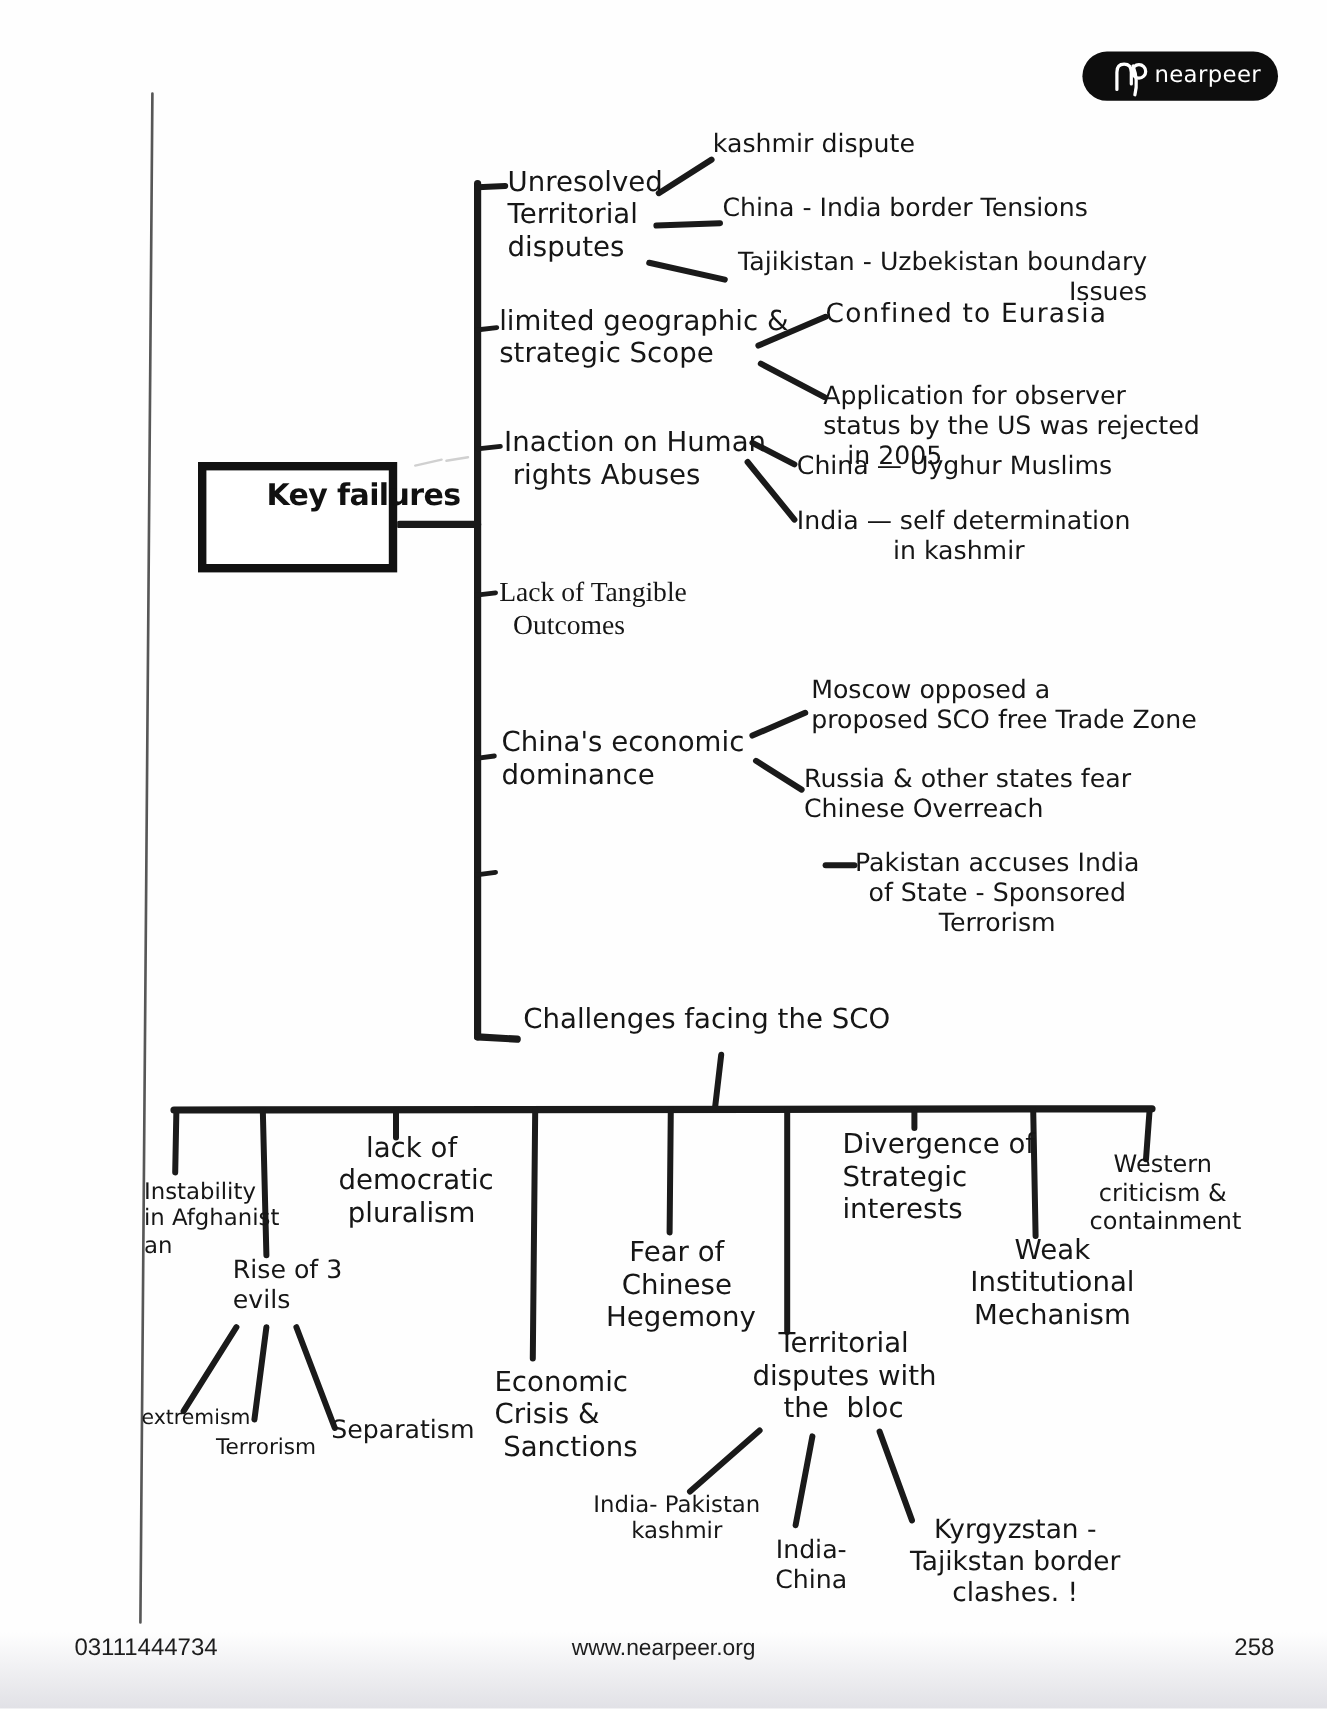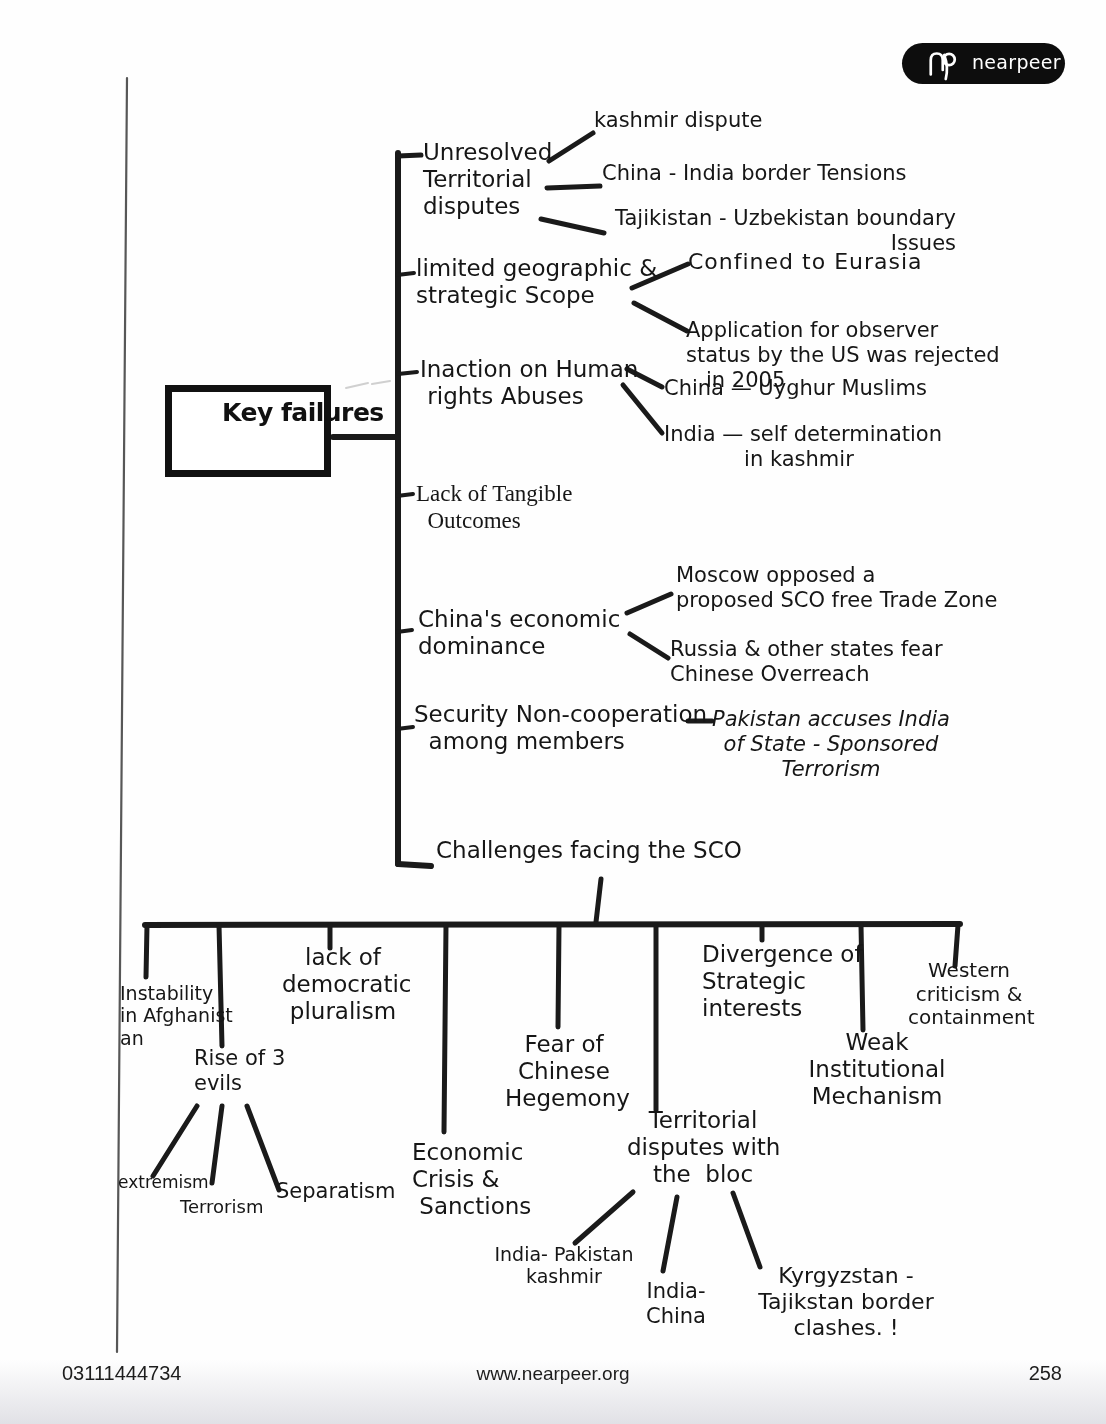--- a/index.html
+++ b/index.html
@@ -32,21 +32,21 @@
   .b2c0{left:688px;top:249px;font-size:22px;letter-spacing:1px;}
   .b2c1{left:686px;top:318px;font-size:21px;}
   .b3l{left:420px;top:356px;font-size:23px;}
   .b3c0{left:664px;top:376px;font-size:21px;}
   .b3c1{left:664px;top:422px;font-size:21px;}
   .b4l{left:416px;top:480px;font-size:23px;font-family:Liberation Serif, serif;}
   .b5l{left:418px;top:606px;font-size:23px;}
   .b5c0{left:676px;top:563px;font-size:21px;}
   .b5c1{left:670px;top:637px;font-size:21px;}
   .b6l{left:414px;top:701px;font-size:23px;}
-  .b6c0{left:710px;top:707px;font-size:21px;width:242px;font-style:italic;}
+  .b6c0{left:710px;top:707px;font-size:21px;width:242px;}
   .b7l{left:436px;top:837px;font-size:23px;}
   
   .n0{left:120px;top:982px;font-size:19px;}
   .n1{left:194px;top:1046px;font-size:21px;}
   .n1c0{left:118px;top:1172px;font-size:17px;}
   .n1c1{left:180px;top:1196px;font-size:18px;}
   .n1c2{left:276px;top:1179px;font-size:21px;}
   .n2{left:282px;top:944px;font-size:23px;width:122px;}
   .n3{left:412px;top:1139px;font-size:23px;}
   .n4{left:505px;top:1031px;font-size:23px;width:118px;}
@@ -58,21 +58,21 @@
   .n7{left:798px;top:1029px;font-size:23px;width:158px;}
   .n8{left:908px;top:959px;font-size:20px;width:122px;}
   
   .logo-pill{
     position:absolute;left:902px;top:43px;width:163px;height:41px;border-radius:21px;
     background:#0d0d0d;display:flex;align-items:center;
   }
   .logo-mark{position:absolute;left:10px;top:3px;}
   .logo-text{
     position:absolute;left:60px;top:8px;color:#ffffff;font-size:19px;
-    font-family:"DejaVu Sans",sans-serif;letter-spacing:0.3px;white-space:pre;margin-left:10px;
+    font-family:"DejaVu Sans",sans-serif;letter-spacing:0.3px;white-space:pre;
   }
   
   .footer-fade{
     position:absolute;left:0;right:0;bottom:0;height:64px;
     background:linear-gradient(rgba(255,255,255,0),#e1e1e6);
   }
   .footer-phone{position:absolute;left:62px;top:1362px;font-size:20px;color:#1d1d1d;white-space:pre;}
   .footer-site{position:absolute;left:553px;top:1363px;font-size:19px;color:#1d1d1d;transform:translateX(-50%);white-space:pre;}
   .footer-page{position:absolute;right:44px;top:1362px;font-size:20px;color:#1d1d1d;white-space:pre;}
   .footer-row{font-family:"Liberation Sans","DejaVu Sans",sans-serif;}
@@ -177,22 +177,20 @@
   <div class="lbl b4l">Lack of Tangible
   Outcomes</div>
 
   <div class="lbl b5l">China's economic
 dominance</div>
   <div class="lbl b5c0">Moscow opposed a
 proposed SCO free Trade Zone</div>
   <div class="lbl b5c1">Russia &amp; other states fear
 Chinese Overreach</div>
 
-  <div class="lbl b6l">Security Non-cooperation
-  among members</div>
   <div class="lbl b6c0 ctr">Pakistan accuses India
 of State - Sponsored
 Terrorism</div>
 
   <div class="lbl b7l">Challenges facing the SCO</div>
 
   <div class="lbl n0">Instability
 in Afghanist
 an</div>
   <div class="lbl n1">Rise of 3

